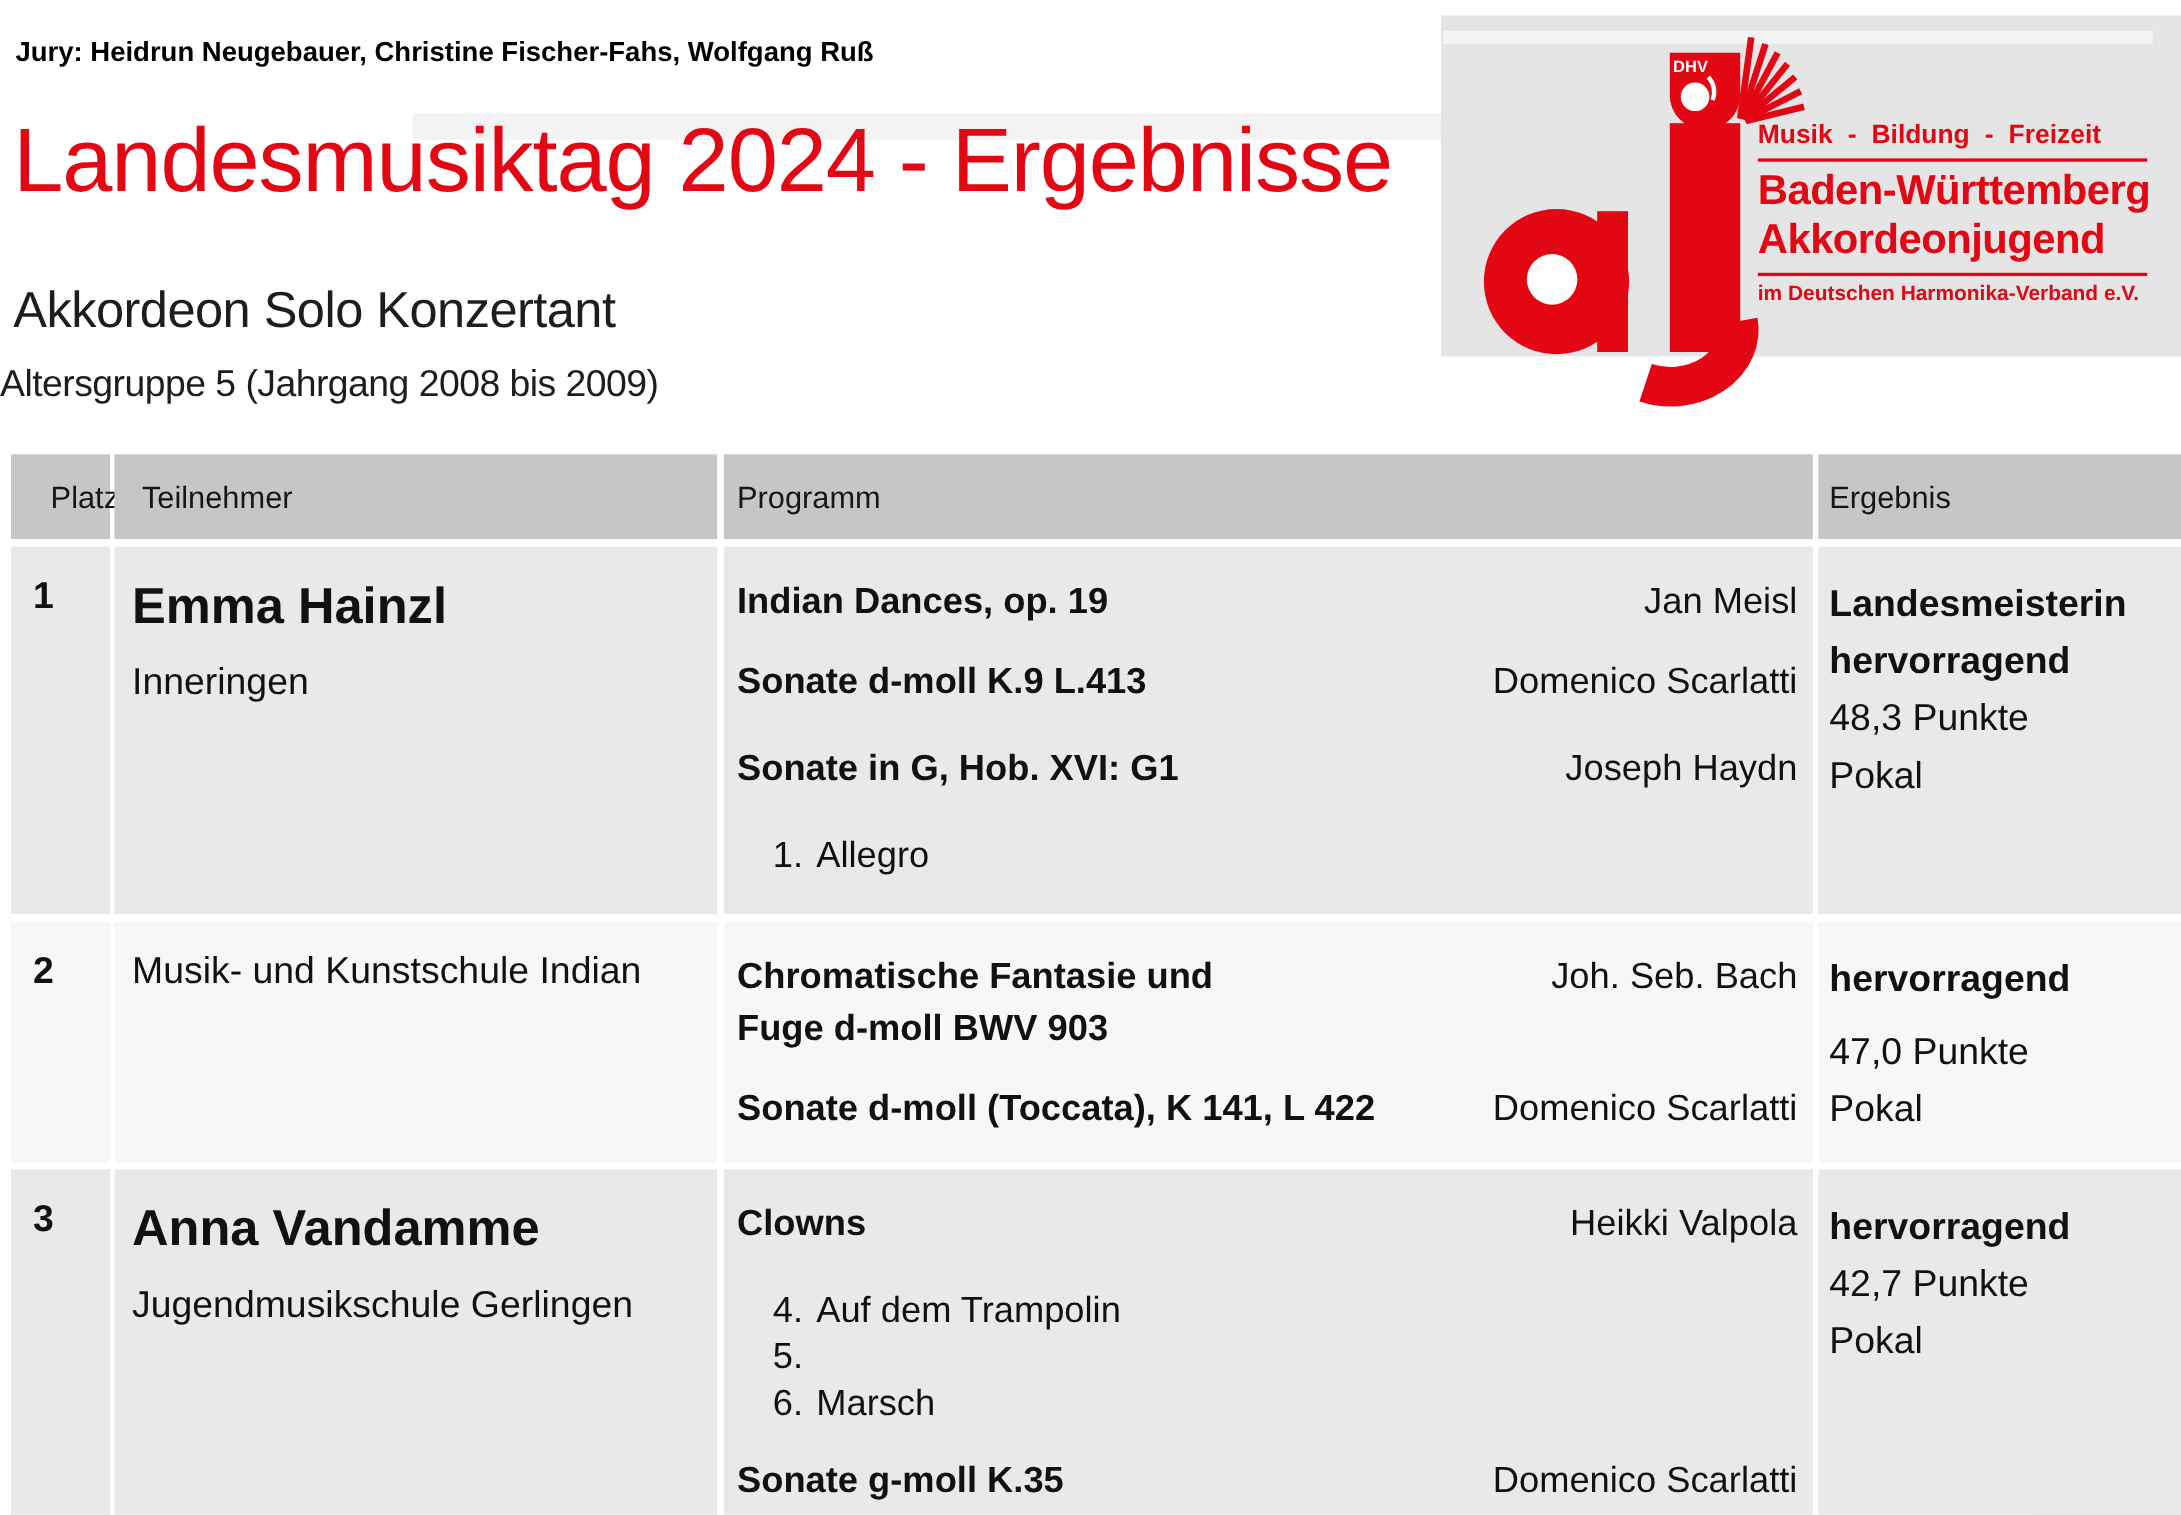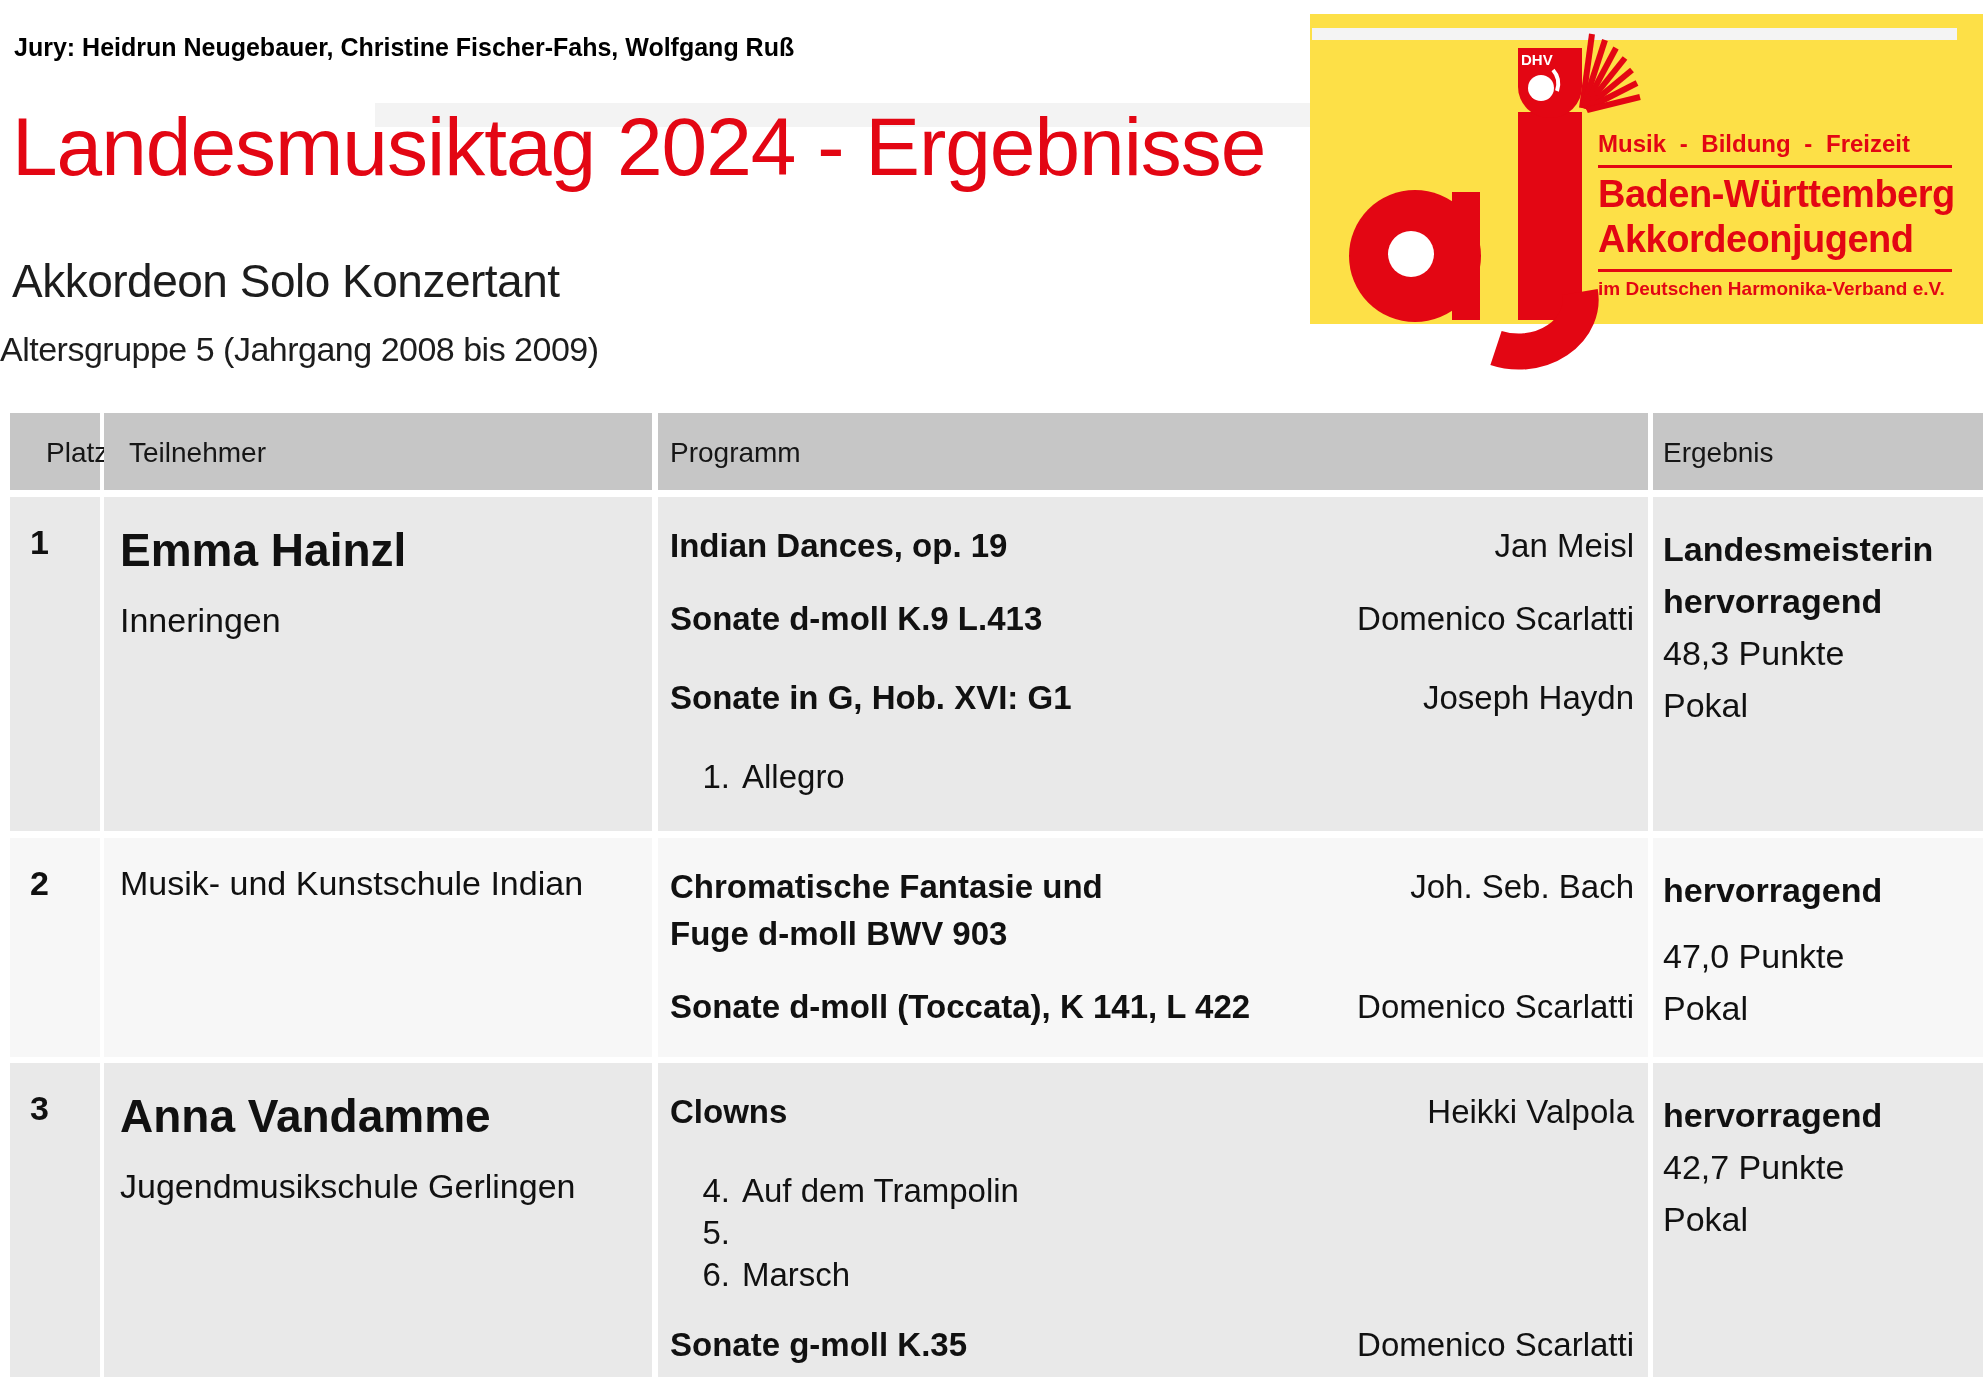--- a/index.html
+++ b/index.html
@@ -11,24 +11,24 @@
   .abs{position:absolute;}
 
   
   .jury{left:14px;top:33px;font-size:25px;font-weight:bold;color:#000;white-space:nowrap;z-index:2;}
   .band-a{left:375px;top:103px;width:1000px;height:24px;background:#f3f3f3;z-index:1;}
   .main-title{left:12px;top:100px;font-size:82px;letter-spacing:-1px;color:#e30613;white-space:nowrap;z-index:2;}
   .sub1{left:12px;top:254px;font-size:46px;letter-spacing:-0.5px;color:#1d1d1d;white-space:nowrap;z-index:2;}
   .sub2{left:0;top:330px;font-size:34px;letter-spacing:-0.5px;color:#1d1d1d;white-space:nowrap;z-index:2;}
 
   
-  .logo-box{left:1310px;top:14px;width:673px;height:310px;background:#fde047;z-index:3;overflow:visible;}
+  .logo-box{left:1310px;top:14px;width:673px;height:310px;background:#e5e5e5;z-index:3;overflow:visible;}
   .band-b{position:absolute;left:2px;top:14px;width:645px;height:12px;background:#f4f4f4;}
   .logo-svg{position:absolute;left:0;top:0;overflow:visible;}
-  .logo-text{position:absolute;left:288px;top:116px;width:354px;color:#e30613;}
+  .logo-text{position:absolute;left:288px;top:95px;width:354px;color:#e30613;}
   .logo-tagline{font-size:24px;font-weight:bold;word-spacing:7px;white-space:nowrap;}
   .logo-rule{height:3px;background:#e30613;margin-top:7px;}
   .logo-org{font-size:38px;font-weight:bold;letter-spacing:-0.5px;line-height:1.18;margin-top:4px;white-space:nowrap;}
   .logo-assoc{font-size:19px;font-weight:bold;margin-top:6px;white-space:nowrap;}
 
   
   .results-table{left:10px;top:413px;width:1973px;z-index:4;}
   .t-head,.t-row{display:grid;grid-template-columns:90px 4px 548px 6px 990px 5px 330px;}
   .t-head{height:77px;margin-bottom:7px;}
   .t-head .cell{background:#c6c6c6;font-size:28px;color:#161616;padding-top:24px;}

